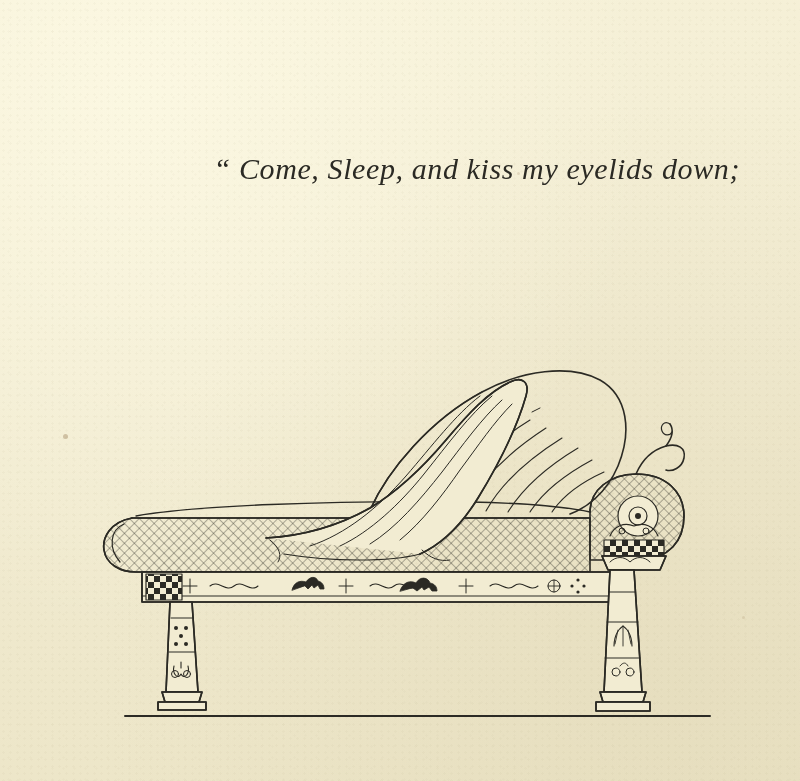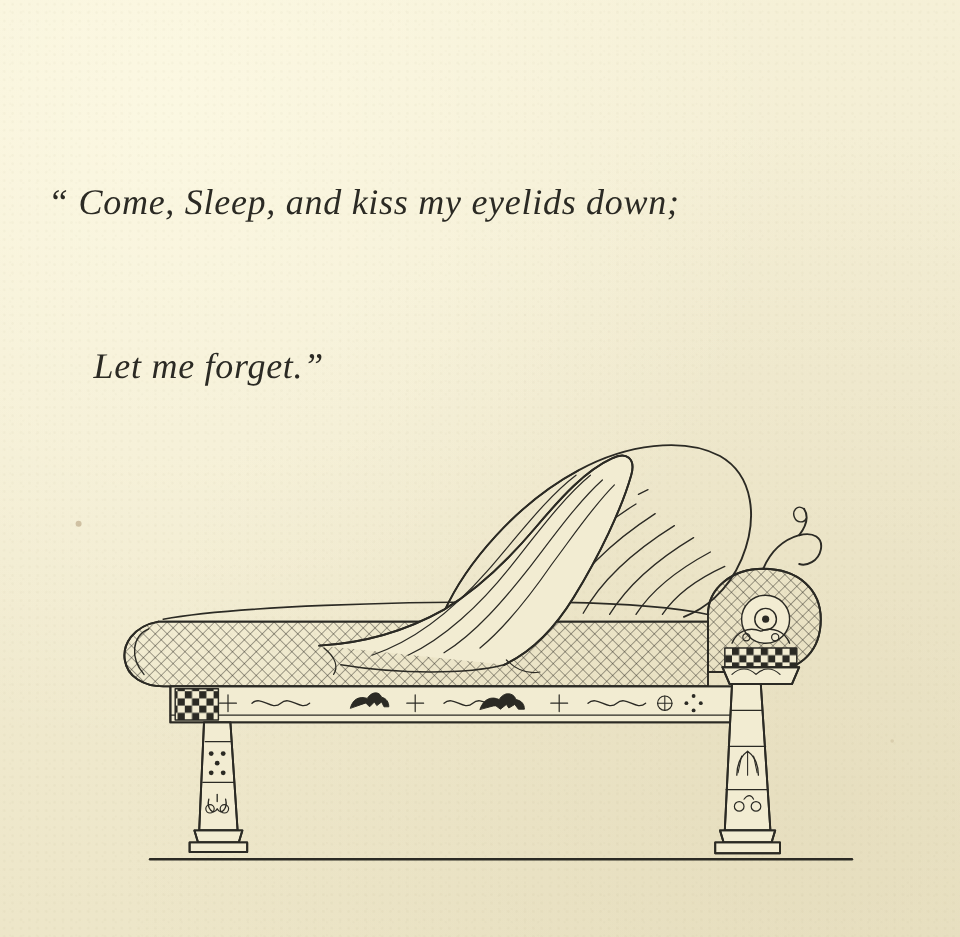--- a/index.html
+++ b/index.html
@@ -47,20 +47,21 @@
     width: 700px;
     color: #2b2a24;
     font-style: italic;
     font-size: 30px;
     line-height: 1.53;
     letter-spacing: .6px;
     white-space: pre;
   }
   .epigraph .ln {
     display: block;
+    text-align: right;
   }
   .epigraph .ln.indent {
     padding-left: 38px;
   }
   .figure {
     position: absolute;
     left: 70px;
     top: 300px;
     width: 660px;
     height: 440px;
@@ -75,21 +76,20 @@
 <body>
 
 <div class="page">
   <div class="grain"></div>
   <div class="speck" style="left:63px;top:434px;width:5px;height:5px;"></div>
   <div class="speck" style="left:517px;top:172px;width:3px;height:3px;opacity:.5;"></div>
   <div class="speck" style="left:742px;top:616px;width:3px;height:3px;opacity:.45;"></div>
 
   <div class="epigraph">
     <span class="ln">“ Come, Sleep, and kiss my eyelids down;</span>
-    <span class="ln indent">Let me forget.”</span>
   </div>
 
   <div class="figure">
     <svg viewBox="0 0 660 440" xmlns="http://www.w3.org/2000/svg">
       <defs>
         <pattern id="lattice" width="10" height="10" patternUnits="userSpaceOnUse" patternTransform="rotate(45)">
           <path d="M0 0 V10 M0 0 H10" stroke="#2b2a24" stroke-width="0.8" fill="none"></path>
         </pattern>
         <pattern id="fineLattice" width="7" height="7" patternUnits="userSpaceOnUse" patternTransform="rotate(45)">
           <path d="M0 0 V7 M0 0 H7" stroke="#2b2a24" stroke-width="0.7" fill="none"></path>

